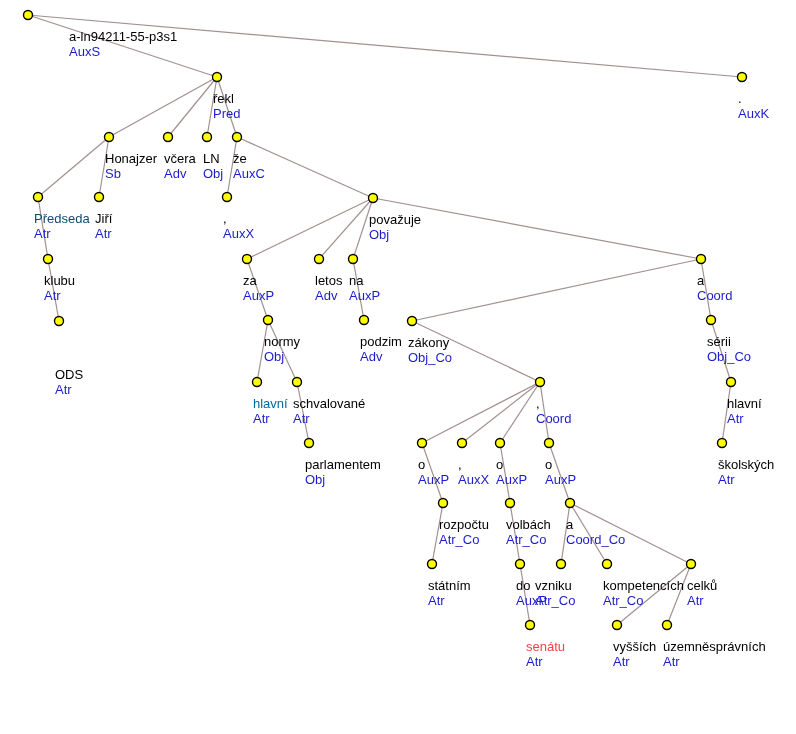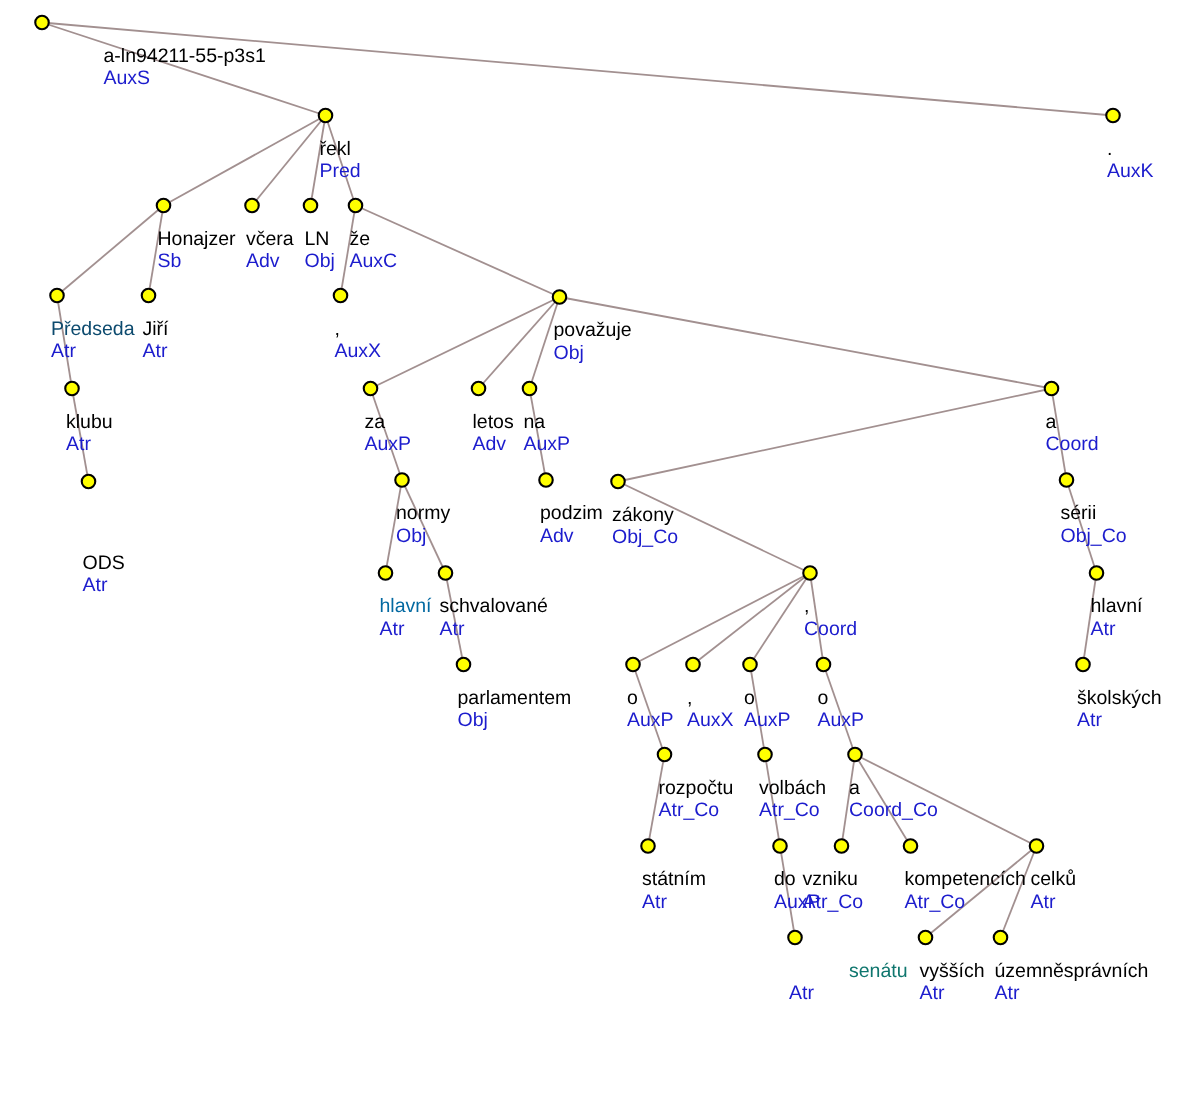--- a/index.html
+++ b/index.html
@@ -276,21 +276,21 @@
       </div>
       <div class="node-label" style="left: 603px; top: 578px;">
         <div class="token" style="color: rgb(0, 0, 0);">kompetencích</div>
         <div class="afun" style="color: rgb(28, 28, 205);">Atr_Co</div>
       </div>
       <div class="node-label" style="left: 687px; top: 578px;">
         <div class="token" style="color: rgb(0, 0, 0);">celků</div>
         <div class="afun" style="color: rgb(28, 28, 205);">Atr</div>
       </div>
       <div class="node-label" style="left: 526px; top: 639px;">
-        <div class="token" style="color: #0f766e; margin-left: 40px;">senátu</div>
+        <div class="token" style="color: #ef4444;">senátu</div>
         <div class="afun" style="color: rgb(28, 28, 205);">Atr</div>
       </div>
       <div class="node-label" style="left: 613px; top: 639px;">
         <div class="token" style="color: rgb(0, 0, 0);">vyšších</div>
         <div class="afun" style="color: rgb(28, 28, 205);">Atr</div>
       </div>
       <div class="node-label" style="left: 663px; top: 639px;">
         <div class="token" style="color: rgb(0, 0, 0);">územněsprávních</div>
         <div class="afun" style="color: rgb(28, 28, 205);">Atr</div>
       </div>

